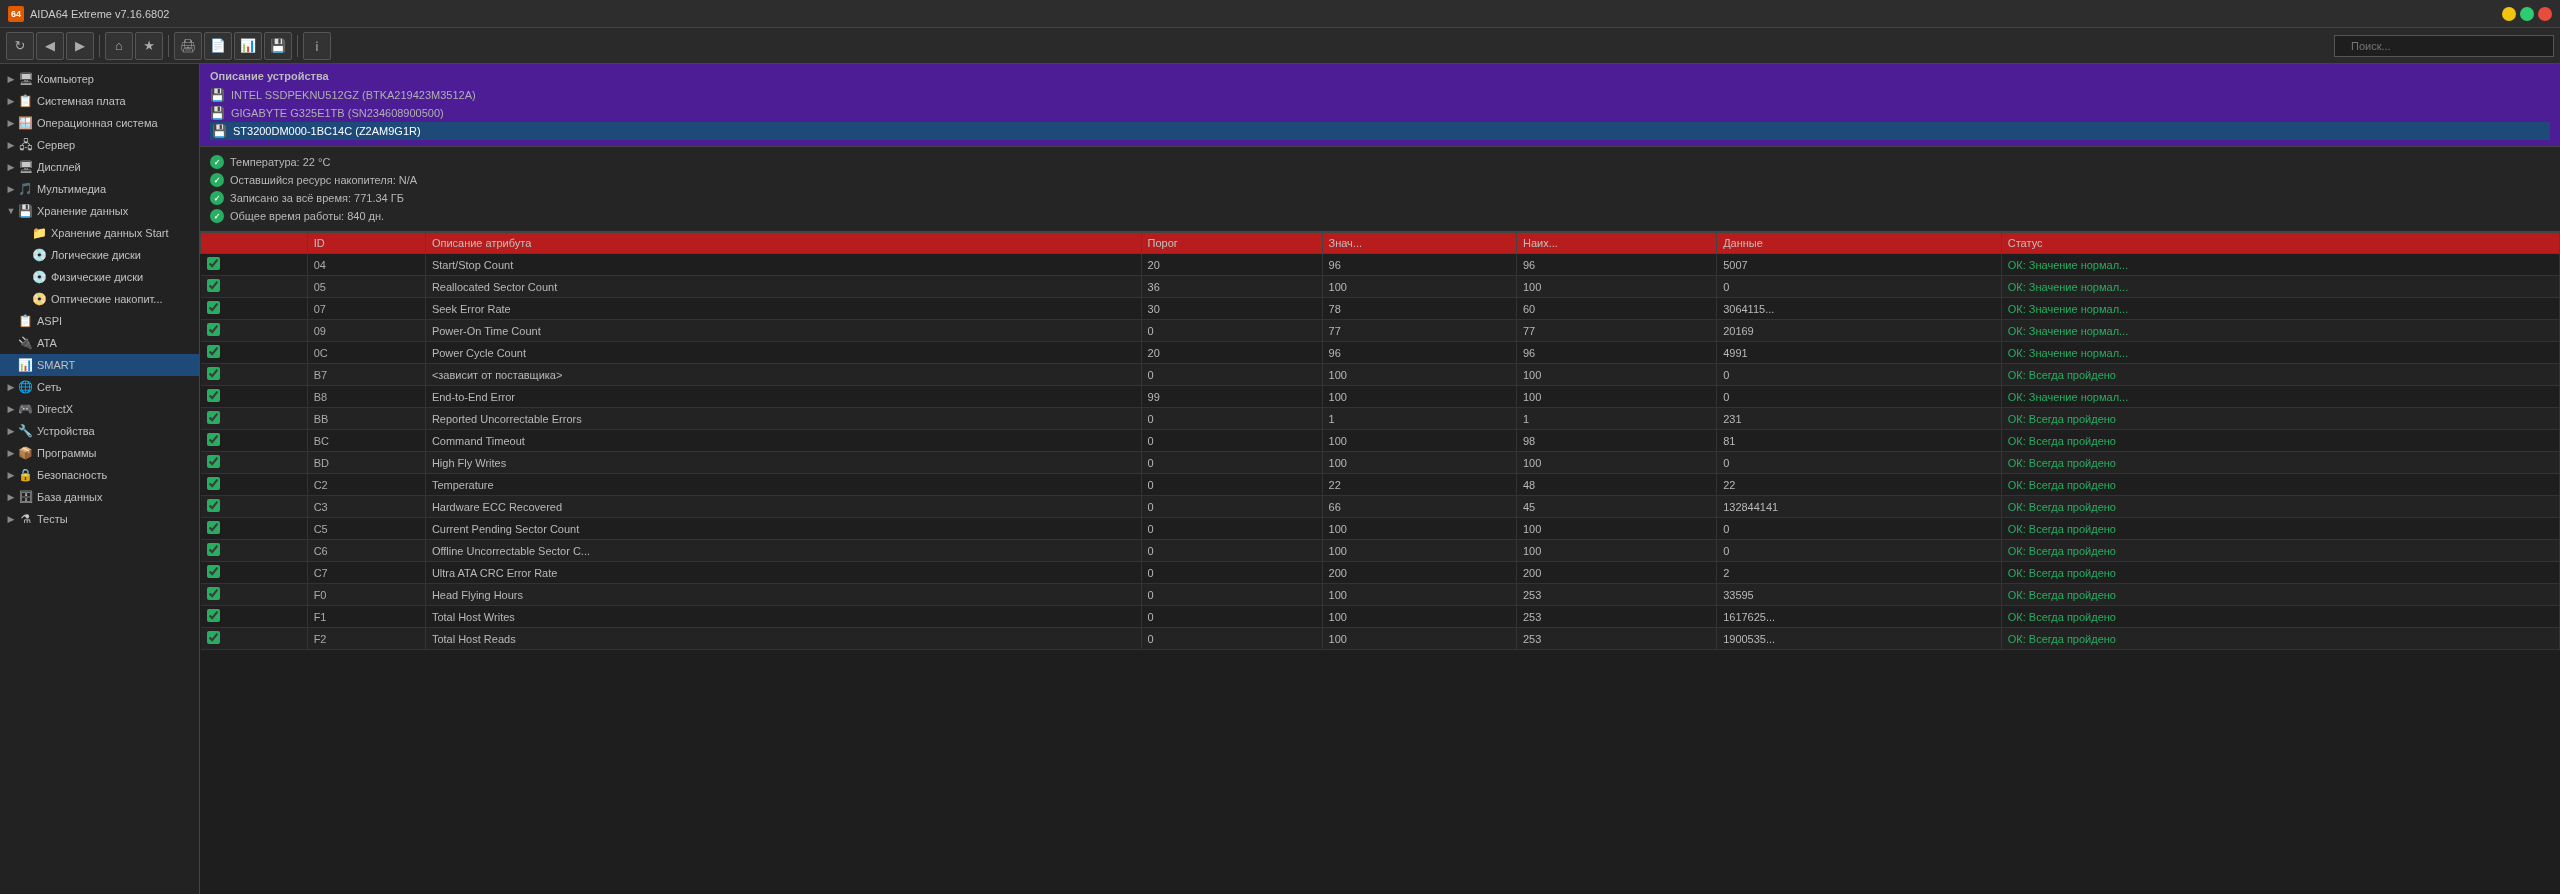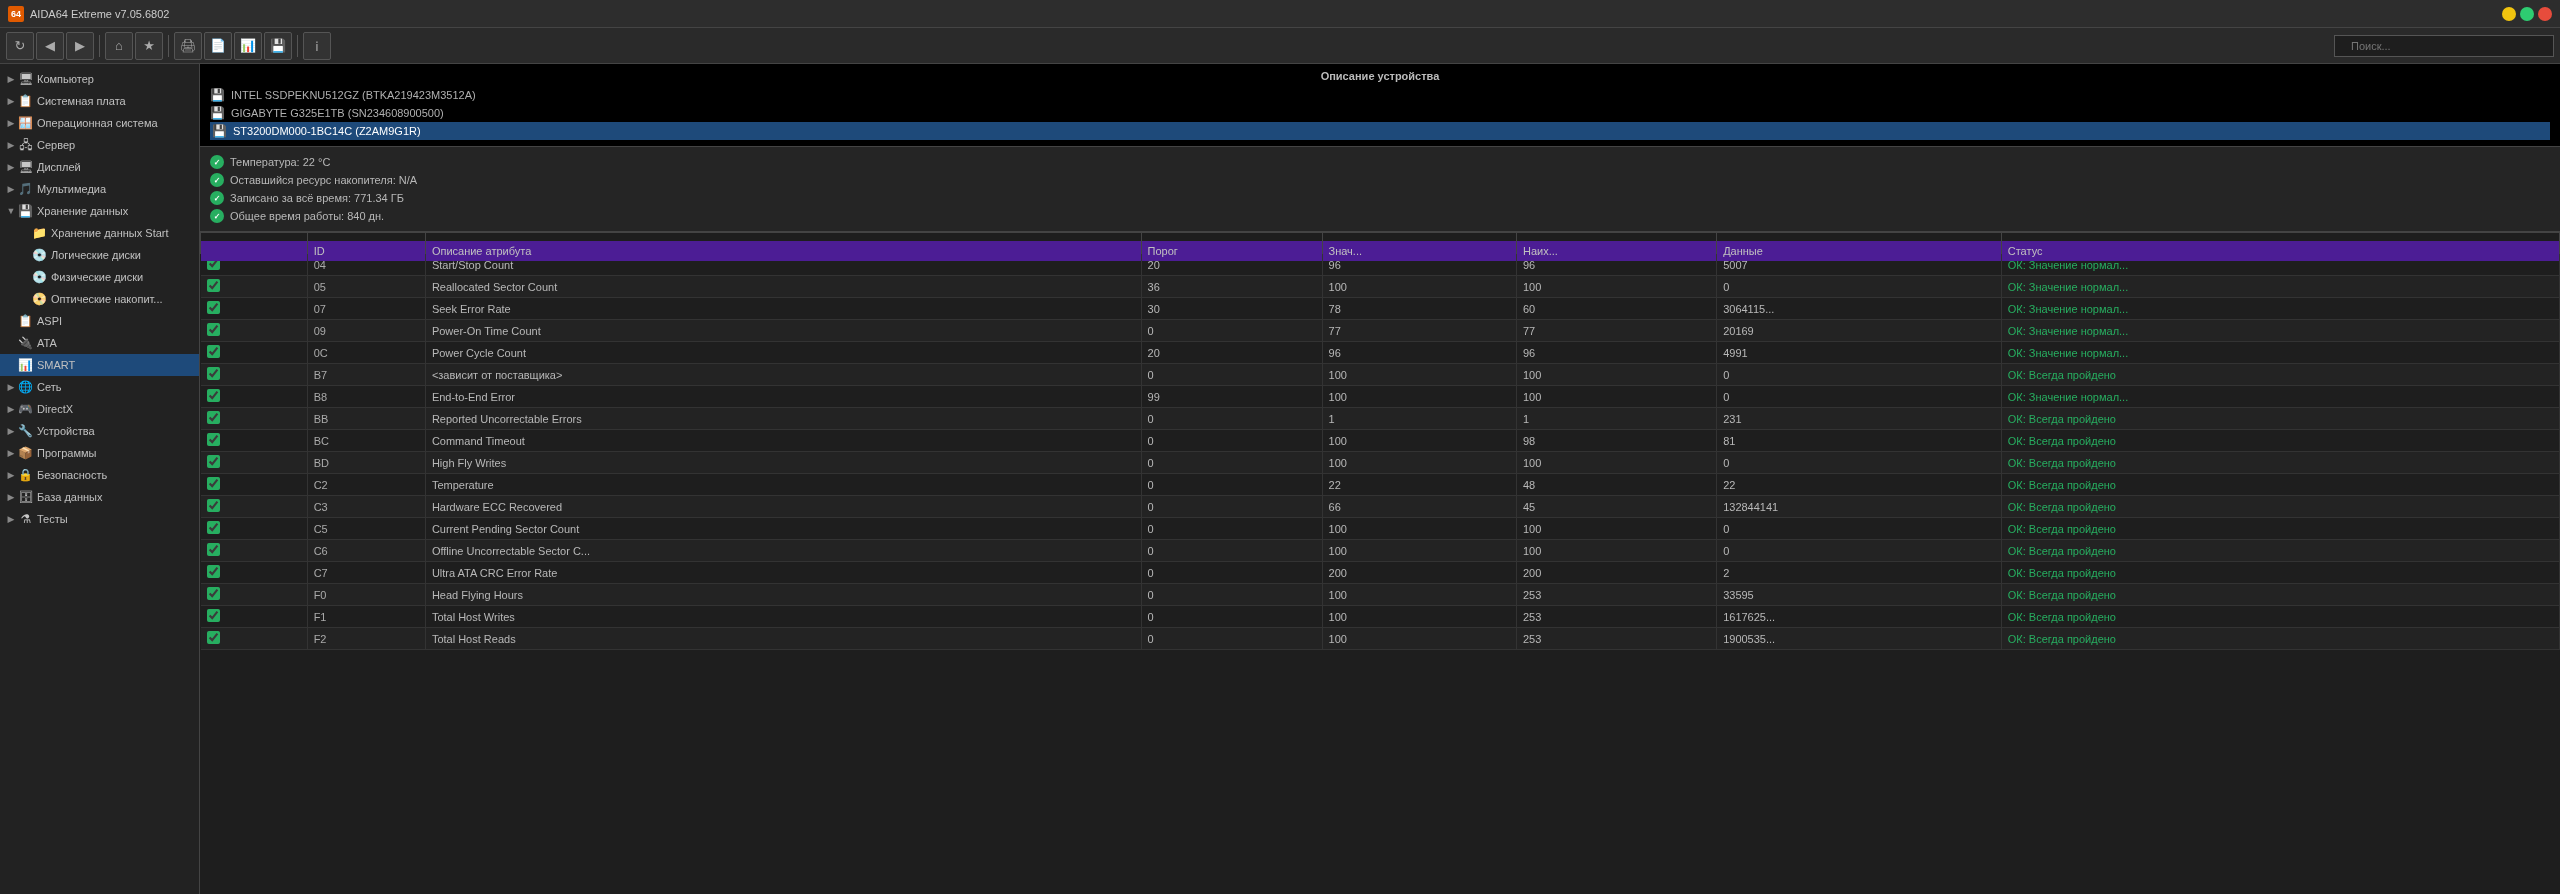--- a/index.html
+++ b/index.html
@@ -127,25 +127,24 @@
     
     .content {
       flex: 1;
       background: #1e1e1e;
       display: flex;
       flex-direction: column;
       overflow: hidden;
     }
     
     .desc-panel {
-      background: #000000;
+      background: #4c1d95;
       border-bottom: 1px solid #444;
       padding: 6px 10px;
       flex-shrink: 0;
-      text-align: center;
     }
     .desc-title {
       font-size: 11px;
       color: #bbb;
       margin-bottom: 4px;
       font-weight: bold;
     }
     .desc-device {
       display: flex;
       align-items: center;
@@ -184,23 +183,23 @@
       flex: 1;
       overflow-y: auto;
       overflow-x: auto;
     }
     table {
       width: 100%;
       border-collapse: collapse;
       font-size: 11px;
     }
     thead tr {
-      background: #4c1d95;
+      background: #b91c1c;
       position: sticky;
-      top: 8px;
+      top: 0;
       z-index: 10;
     }
     thead th {
       padding: 4px 6px;
       border: 1px solid #444;
       text-align: left;
       color: #c0c0c0;
       font-weight: normal;
       white-space: nowrap;
     }
@@ -219,21 +218,21 @@
       color: #27ae60;
       font-size: 10px;
     }
     .td-status-ok { color: #27ae60; }
   </style>
 </head>
 <body>
 
 <div class="titlebar">
   <div class="titlebar-logo">64</div>
-  <span class="titlebar-title">AIDA64 Extreme v7.05.6802</span>
+  <span class="titlebar-title">AIDA64 Extreme v7.16.6802</span>
   <div class="titlebar-controls">
     <div class="titlebar-btn tb-min"></div>
     <div class="titlebar-btn tb-max"></div>
     <div class="titlebar-btn tb-close"></div>
   </div>
 </div>
 
 <div class="toolbar">
   <div class="toolbar-btn">↻</div>
   <div class="toolbar-btn">◀</div>

